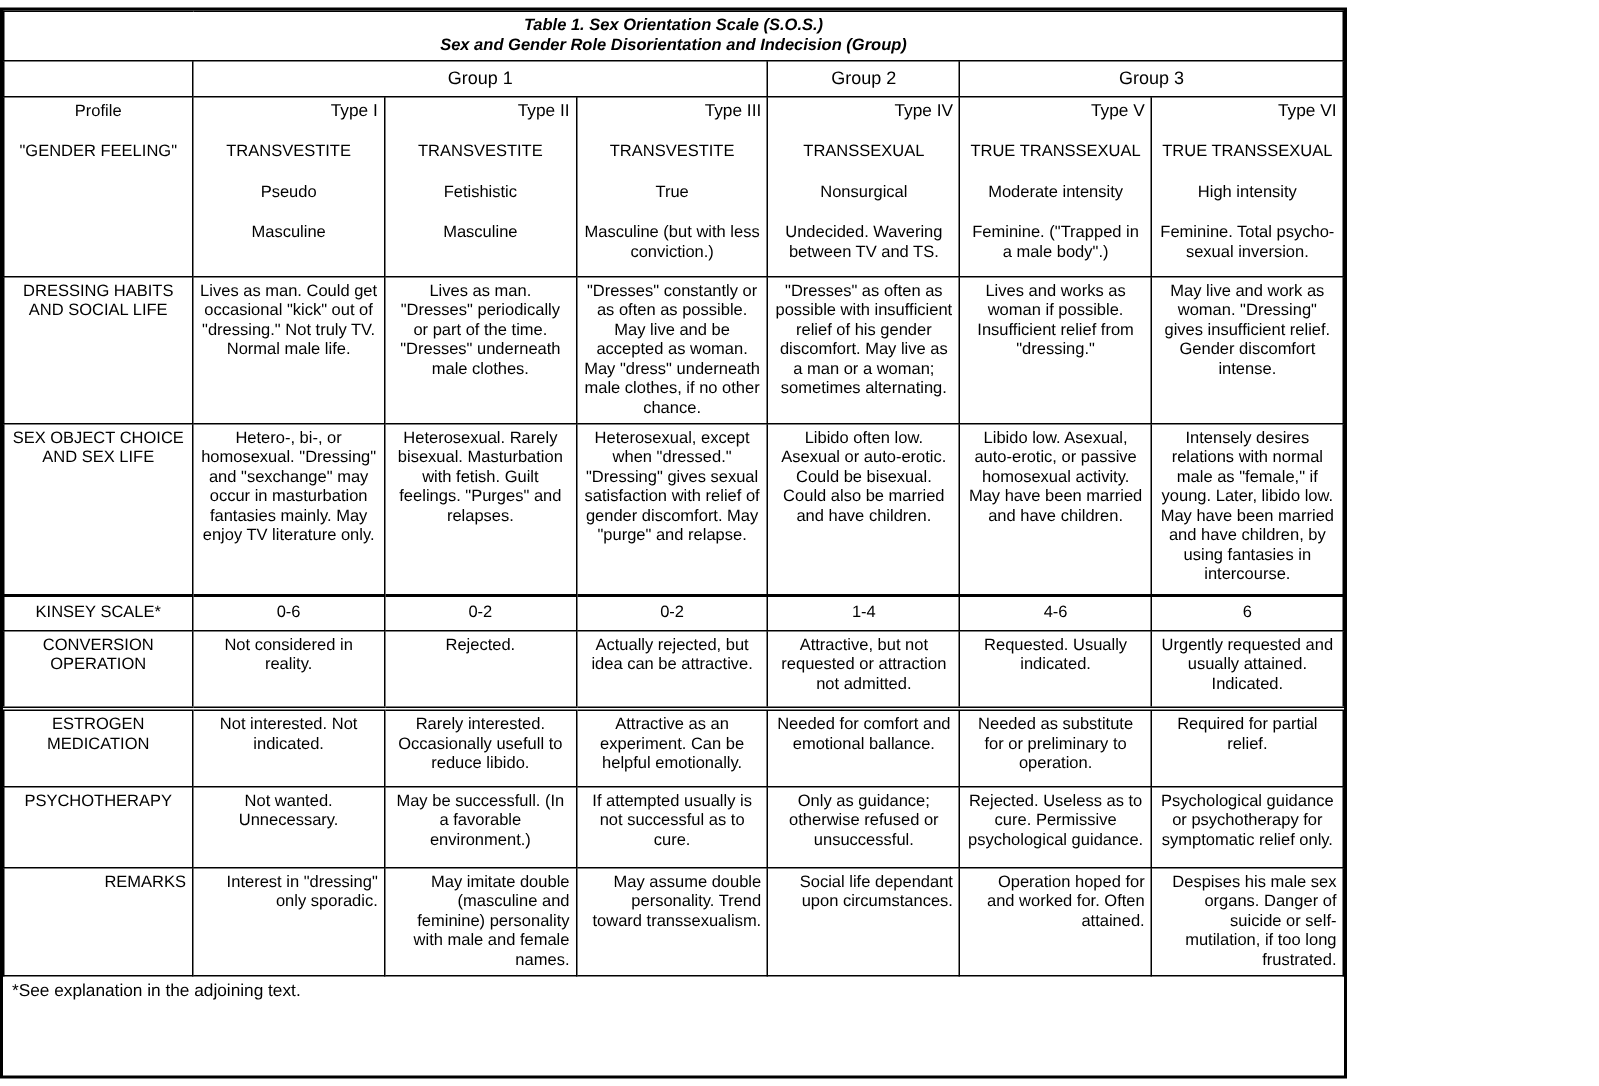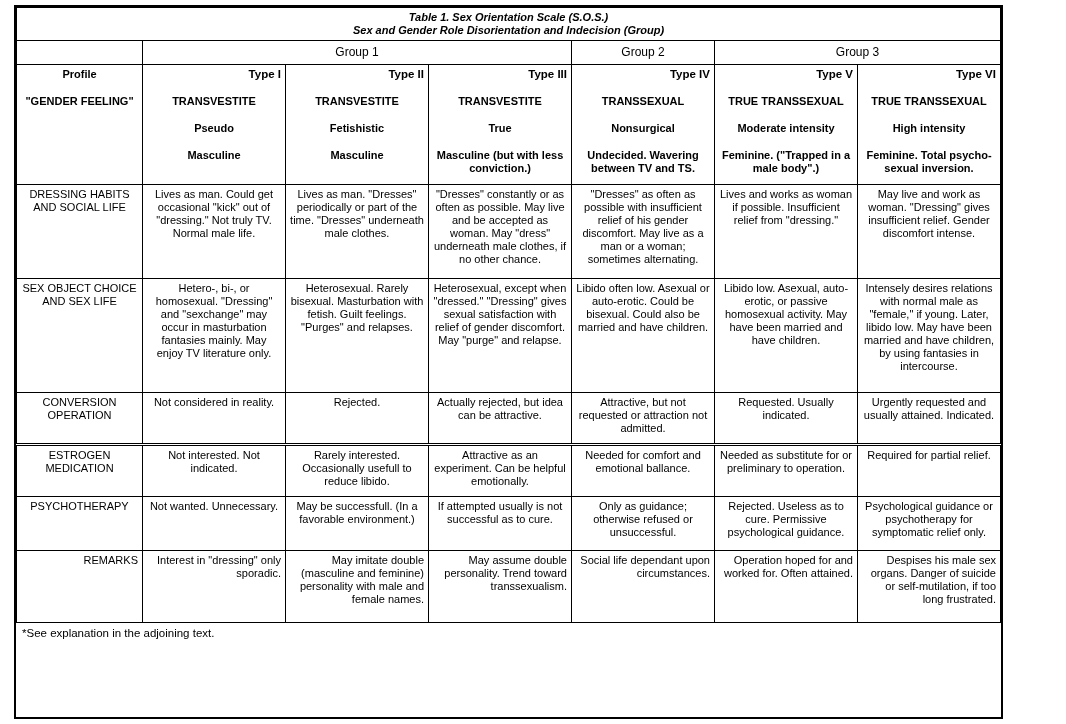--- a/index.html
+++ b/index.html
@@ -1,37 +1,37 @@
 <!DOCTYPE html>
 <html><head>
 <meta charset="utf-8">
 <style>
   * { box-sizing: border-box; }
   html, body { margin: 0; padding: 0; background: #ffffff; }
   .page {
-    width: 1017px; height: 724px; background: #ffffff;
-    padding: 5px 14px; font-family: "Liberation Sans", sans-serif; color: #000;
+    width: 898px; height: 724px; background: #ffffff;
+    padding: 5px 0; font-family: "Liberation Sans", sans-serif; color: #000;
   }
   .frame {
     border: 2px solid #000; width: 100%; height: 100%;
     display: flex; flex-direction: column; background: #fff;
   }
   table.sos { border-collapse: collapse; width: 100%; table-layout: fixed; }
   table.sos td {
     border: 1px solid #000; vertical-align: top; text-align: center;
     font-size: 11px; line-height: 13px; padding: 3px 4px; word-wrap: break-word;
   }
   td.title-cell {
     font-weight: bold; font-style: italic; font-size: 13px; line-height: 17px;
     padding: 5px 4px 4px 4px; vertical-align: middle;
   }
   tr.group-row td {
     font-weight: normal; font-size: 12px; height: 24px; vertical-align: middle; padding: 2px;
   }
-  tr.profile-row td { height: 120px; font-weight: bold; }
+  tr.profile-row td { height: 120px; }
   .pline { margin-bottom: 14px; }
   .pline.last { margin-bottom: 0; text-align: center; }
   .type-name { font-size: 11.5px; text-align: right; }
   td.profile-label { padding-top: 30px; }
   .gap { height: 14px; }
   td.rowlabel { text-align: center; }
   tr.r-dressing td { height: 94px; }
   tr.r-sexobject td { height: 114px; }
   tr.r-kinsey td { height: 24px; vertical-align: middle; border-top: 2px solid #000; }
   tr.r-conversion td { height: 52px; }
@@ -131,20 +131,29 @@
       <tr class="r-sexobject">
         <td class="rowlabel">SEX OBJECT CHOICE AND SEX LIFE</td>
         <td>Hetero-, bi-, or homosexual. "Dressing" and "sexchange" may occur in masturbation fantasies mainly. May enjoy TV literature only.</td>
         <td>Heterosexual. Rarely bisexual. Masturbation with fetish. Guilt feelings. "Purges" and relapses.</td>
         <td>Heterosexual, except when "dressed." "Dressing" gives sexual satisfaction with relief of gender discomfort. May "purge" and relapse.</td>
         <td>Libido often low. Asexual or auto-erotic. Could be bisexual. Could also be married and have children.</td>
         <td>Libido low. Asexual, auto-erotic, or passive homosexual activity. May have been married and have children.</td>
         <td>Intensely desires relations with normal male as "female," if young. Later, libido low. May have been married and have children, by using fantasies in intercourse.</td>
       </tr>
 
+      <tr class="r-kinsey">
+        <td class="rowlabel">KINSEY SCALE*</td>
+        <td>0-6</td>
+        <td>0-2</td>
+        <td>0-2</td>
+        <td>1-4</td>
+        <td>4-6</td>
+        <td>6</td>
+      </tr>
 
       <tr class="r-conversion">
         <td class="rowlabel">CONVERSION OPERATION</td>
         <td>Not considered in reality.</td>
         <td>Rejected.</td>
         <td>Actually rejected, but idea can be attractive.</td>
         <td>Attractive, but not requested or attraction not admitted.</td>
         <td>Requested. Usually indicated.</td>
         <td>Urgently requested and usually attained. Indicated.</td>
       </tr>

